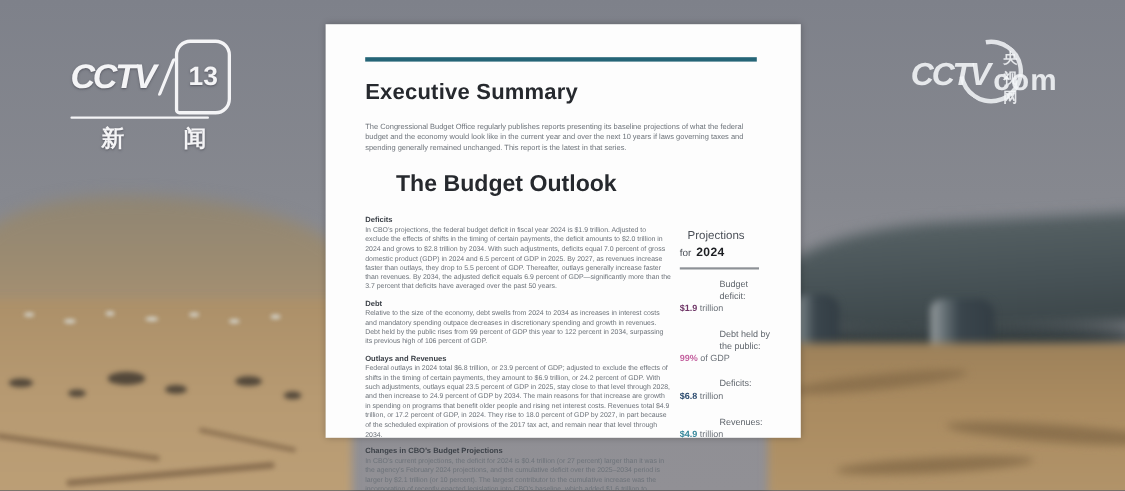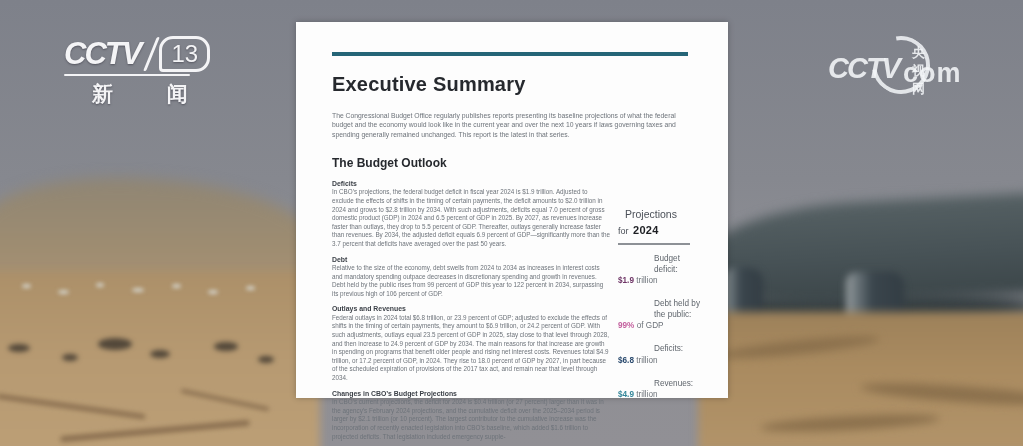--- a/index.html
+++ b/index.html
@@ -32,40 +32,40 @@
     filter:blur(4px);}
   .dune-streak{position:absolute;background:#8c714d;filter:blur(4px);border-radius:50%;}
   
   .cctv13{position:absolute;left:64px;top:36px;color:#f4f4f6;
     text-shadow:0 1px 2px rgba(60,60,70,.65);}
   .cctv13 .row{display:flex;align-items:center;}
   .cctv13 .brand{font-size:31px;font-weight:bold;font-style:italic;letter-spacing:-2px;}
   .cctv13 .slash{width:3px;height:34px;background:#f4f4f6;transform:skewX(-22deg);
     margin:0 6px 0 10px;border-radius:2px;}
   .cctv13 .numbox{border:3px solid #f4f4f6;border-radius:14px 14px 14px 4px;
-    padding:0 9px;font-size:24px;font-weight:normal;line-height:30px;}
+    padding:16px 9px;font-size:24px;font-weight:bold;line-height:30px;}
   .cctv13 .underline{height:2px;background:#f4f4f6;width:126px;margin-top:2px;border-radius:2px;}
   .cctv13 .name{font-size:21px;font-weight:bold;letter-spacing:24px;margin:4px 0 0 28px;}
   
   .wm{position:absolute;left:828px;top:38px;color:rgba(244,246,248,.88);}
   .wm .ring{position:absolute;left:44px;top:-2px;width:50px;height:50px;border:4px solid rgba(244,246,248,.85);
     border-radius:50%;border-left-color:transparent;transform:rotate(35deg);}
   .wm .brand{font-size:29px;font-weight:bold;font-style:italic;letter-spacing:-2px;
     position:relative;top:14px;}
   .wm .site{position:absolute;left:84px;top:6px;font-size:13px;font-weight:bold;letter-spacing:2px;}
   .wm .com{position:absolute;left:75px;top:20px;font-size:27px;font-weight:bold;letter-spacing:1px;}
   
   .page{position:absolute;left:296px;top:22px;width:432px;height:376px;background:#fdfdfd;
     box-shadow:0 0 6px rgba(0,0,0,.25);}
   .page-inner{position:relative;padding:30px 0 0 36px;}
   .rule-teal{width:356px;height:3.5px;background:#256577;}
   .doc-title{font-size:20px;font-weight:bold;color:#26292e;letter-spacing:.2px;
     margin:17px 0 0 0;}
   .intro{width:356px;font-size:6.8px;line-height:9.8px;color:#6d737a;margin-top:15px;}
-  .outlook-title{font-size:12px;font-weight:bold;color:#26292e;margin-top:16px;}
+  .outlook-title{font-size:21px;font-weight:bold;color:#26292e;margin-top:16px;margin-left:28px;}
   .section{width:278px;}
   .section h3{font-size:6.9px;font-weight:bold;color:#3c4148;margin:7px 0 1.5px 0;}
   .section p{font-size:6.3px;line-height:8.6px;color:#6d737a;margin:0;}
   
   .proj{position:absolute;left:322px;top:186px;width:82px;}
   .proj .t1{font-size:10.5px;color:#4b5058;margin-left:7px;}
   .proj .t2{font-size:9px;color:#4b5058;}
   .proj .year{font-size:11px;font-weight:700;color:#1d1f23;letter-spacing:.3px;}
   .proj .prule{width:72px;height:2px;background:#8d9196;margin:5px 0 9px 0;}
   .proj .item{margin-bottom:13px;}

